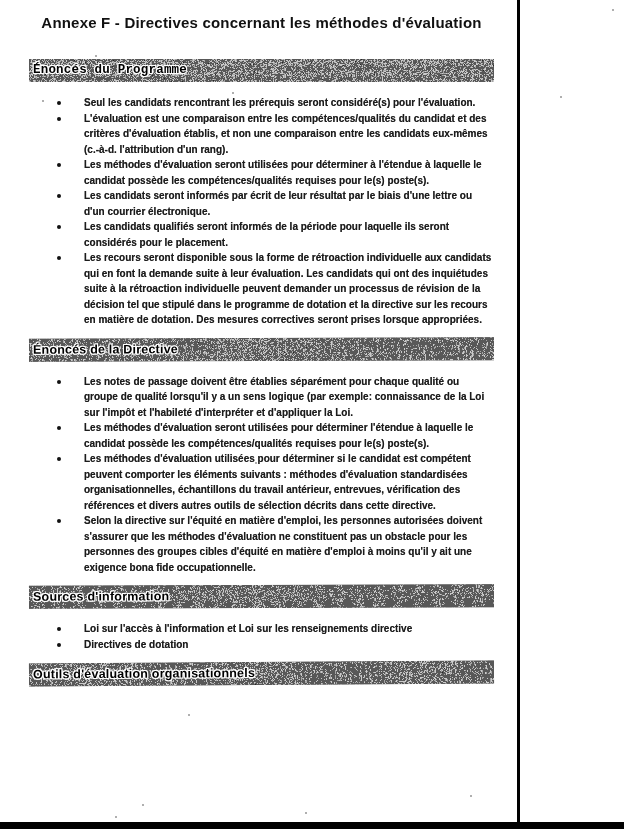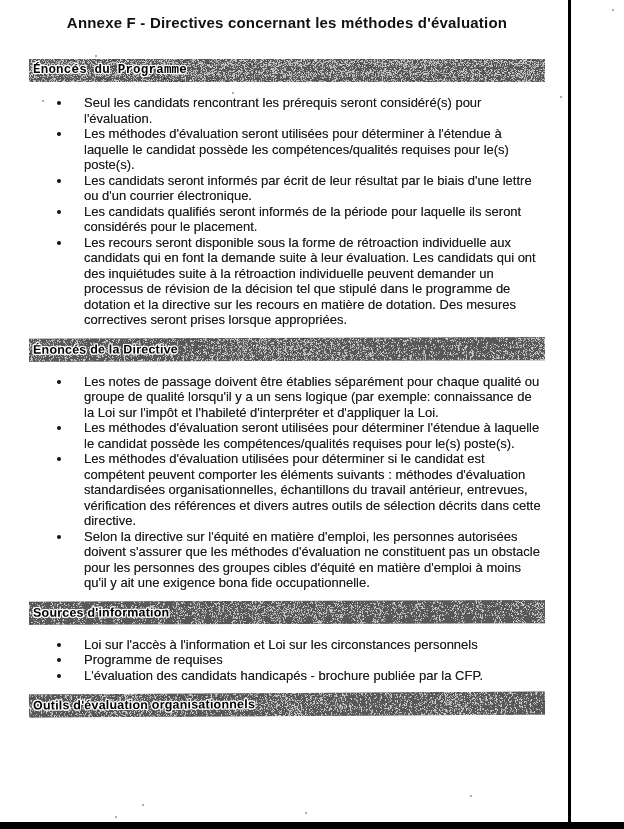--- a/index.html
+++ b/index.html
@@ -7,21 +7,21 @@
     width:624px;height:829px;
     background:#ffffff;
     overflow:hidden;
     position:relative;
     font-family:"Liberation Sans","DejaVu Sans",sans-serif;
     color:#1c1c1c;
     -webkit-font-smoothing:antialiased;
   }
   .page{
     position:relative;
-    width:571px;height:829px;
+    width:520px;height:829px;
     padding:13px 26px 4px 29px;
     box-sizing:border-box;
   }
   h1.doc-title{
     margin:0;
     font-size:15px;
     line-height:20px;
     font-weight:bold;
     text-align:center;
     letter-spacing:.2px;
@@ -57,24 +57,25 @@
   }
   .tilt-a{transform:rotate(-0.18deg);}
   .tilt-b{transform:rotate(-0.35deg);}
   ul.bullets{
     margin:13px 0 0 0;
     padding:0 0 0 55px;
     list-style:none;
   }
   ul.bullets li{
     position:relative;
-    font-size:13px;
+    font-size:10px;
     line-height:15.5px;
     color:#1c1c1c;
     text-shadow:0 0 .4px rgba(0,0,0,.55);
+    font-weight:bold;
   }
   ul.bullets li::before{
     content:"";
     position:absolute;
     left:-27px;top:6px;
     width:4px;height:4px;
     border-radius:50%;
     background:#111;
   }
   
@@ -117,20 +118,21 @@
             <feFuncA type="linear" slope="0" intercept="1"></feFuncA>
           </feComponentTransfer>
         </filter>
         <rect width="100%" height="100%" filter="url(#g1)"></rect>
       </svg>
       <span class="bar-label">Énoncés du Programme</span>
     </div>
     <ul class="bullets">
 
     <li>Seul les candidats rencontrant les prérequis seront considéré(s) pour l'évaluation.</li>
+        <li>L'évaluation est une comparaison entre les compétences/qualités du candidat et des critères d'évaluation établis, et non une comparaison entre les candidats eux-mêmes (c.-à-d. l'attribution d'un rang).</li>
         <li>Les méthodes d'évaluation seront utilisées pour déterminer à l'étendue à laquelle le candidat possède les compétences/qualités requises pour le(s) poste(s).</li>
         <li>Les candidats seront informés par écrit de leur résultat par le biais d'une lettre ou d'un courrier électronique.</li>
         <li>Les candidats qualifiés seront informés de la période pour laquelle ils seront considérés pour le placement.</li>
         <li>Les recours seront disponible sous la forme de rétroaction individuelle aux candidats qui en font la demande suite à leur évaluation. Les candidats qui ont des inquiétudes suite à la rétroaction individuelle peuvent demander un processus de révision de la décision tel que stipulé dans le programme de dotation et la directive sur les recours en matière de dotation. Des mesures correctives seront prises lorsque appropriées.</li>
       </ul>
   </section>
 
   <section>
     <div class="section-bar tilt-a">
       <svg class="bar-noise" preserveAspectRatio="none">
@@ -169,23 +171,22 @@
             <feFuncB type="discrete" tableValues="0 0.08 0.38 0.1 0.6 0.02 0.25"></feFuncB>
             <feFuncA type="linear" slope="0" intercept="1"></feFuncA>
           </feComponentTransfer>
         </filter>
         <rect width="100%" height="100%" filter="url(#g3)"></rect>
       </svg>
       <span class="bar-label">Sources d'information</span>
     </div>
     <ul class="bullets">
 
-    <li>Loi sur l'accès à l'information et Loi sur les circonstances personnels</li>
-        <li>Programme de requises</li>
-        <li>L'évaluation des candidats handicapés - brochure publiée par la CFP.</li>
+    <li>Loi sur l'accès à l'information et Loi sur les renseignements directive</li>
+        <li>Directives de dotation</li>
       </ul>
   </section>
 
   <section>
     <div class="section-bar tilt-b">
       <svg class="bar-noise" preserveAspectRatio="none">
         <filter id="g4" x="0" y="0" width="100%" height="100%">
           <feTurbulence type="fractalNoise" baseFrequency="0.8" numOctaves="2" seed="33"></feTurbulence>
           <feColorMatrix type="saturate" values="0"></feColorMatrix>
           <feComponentTransfer>

